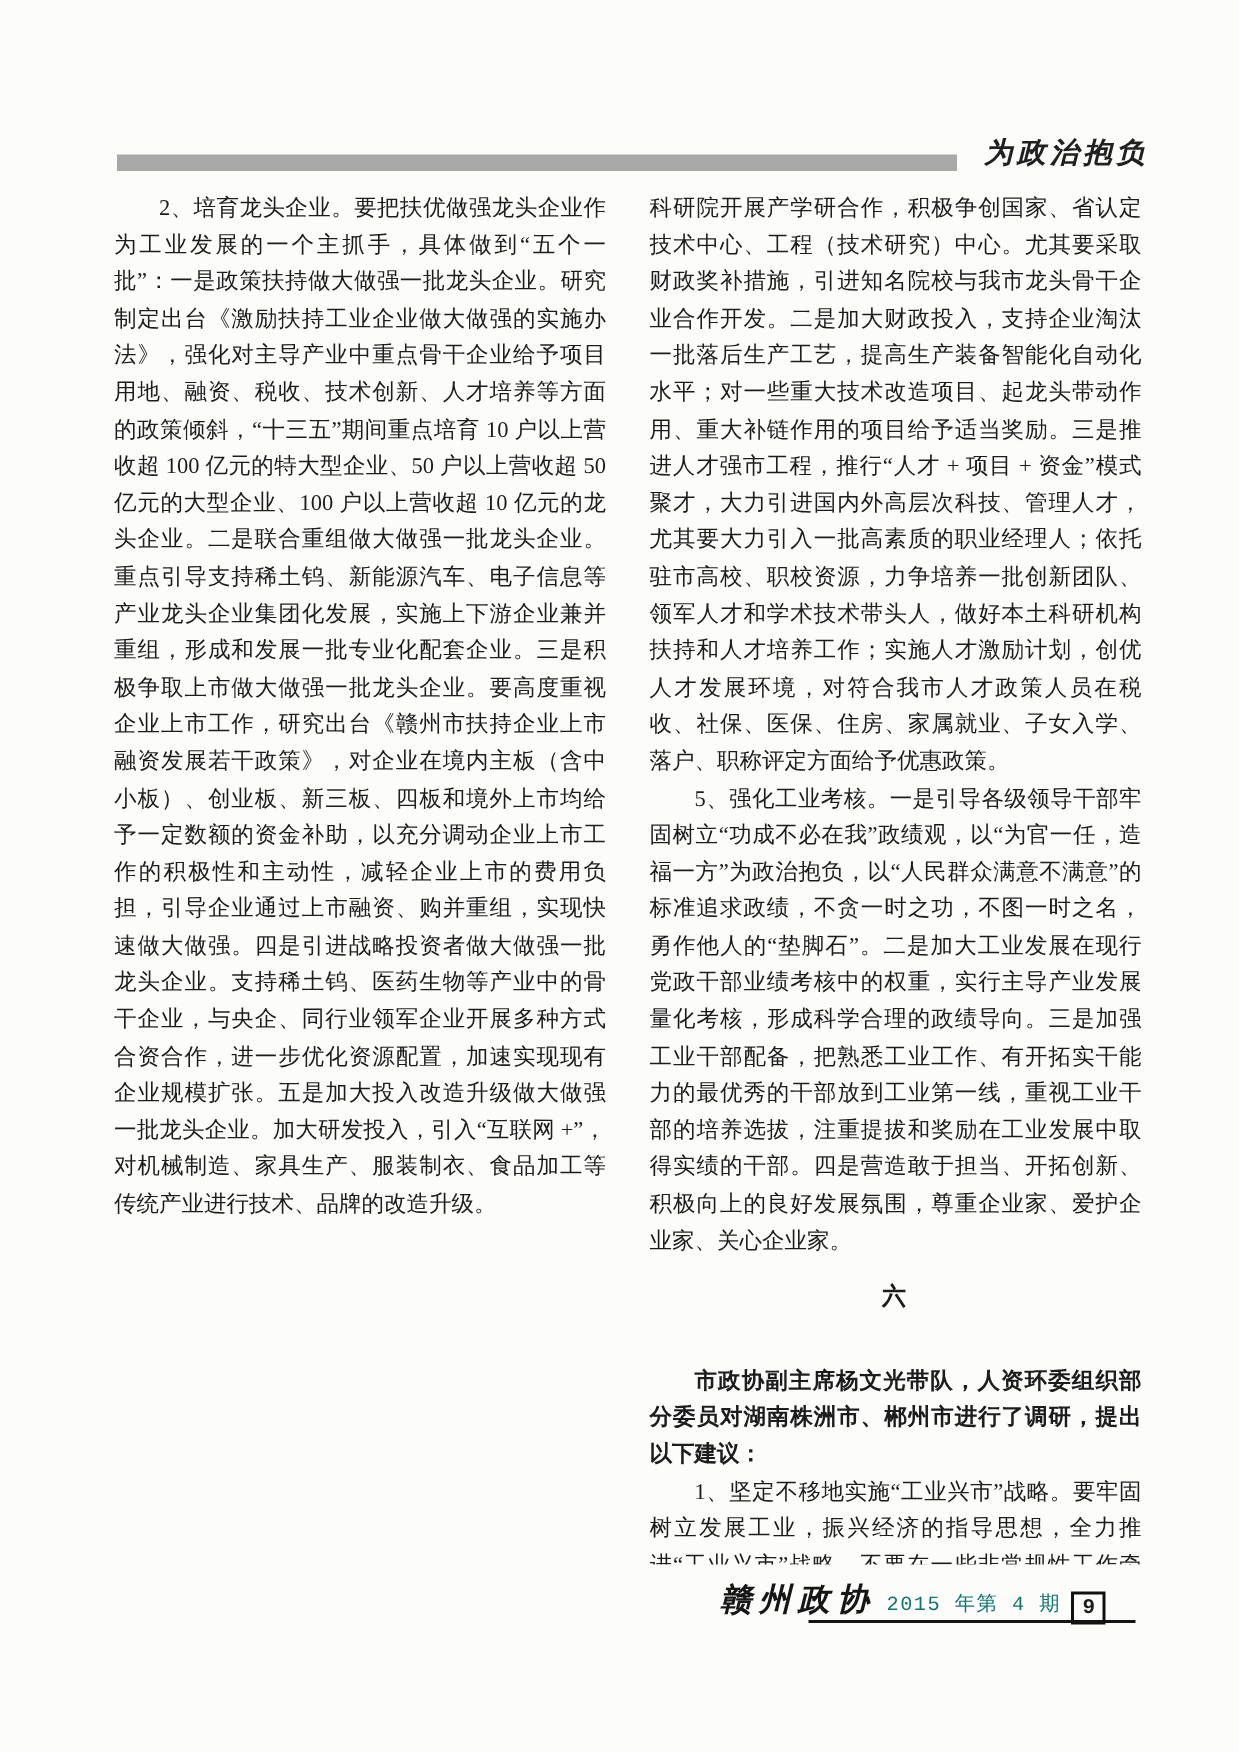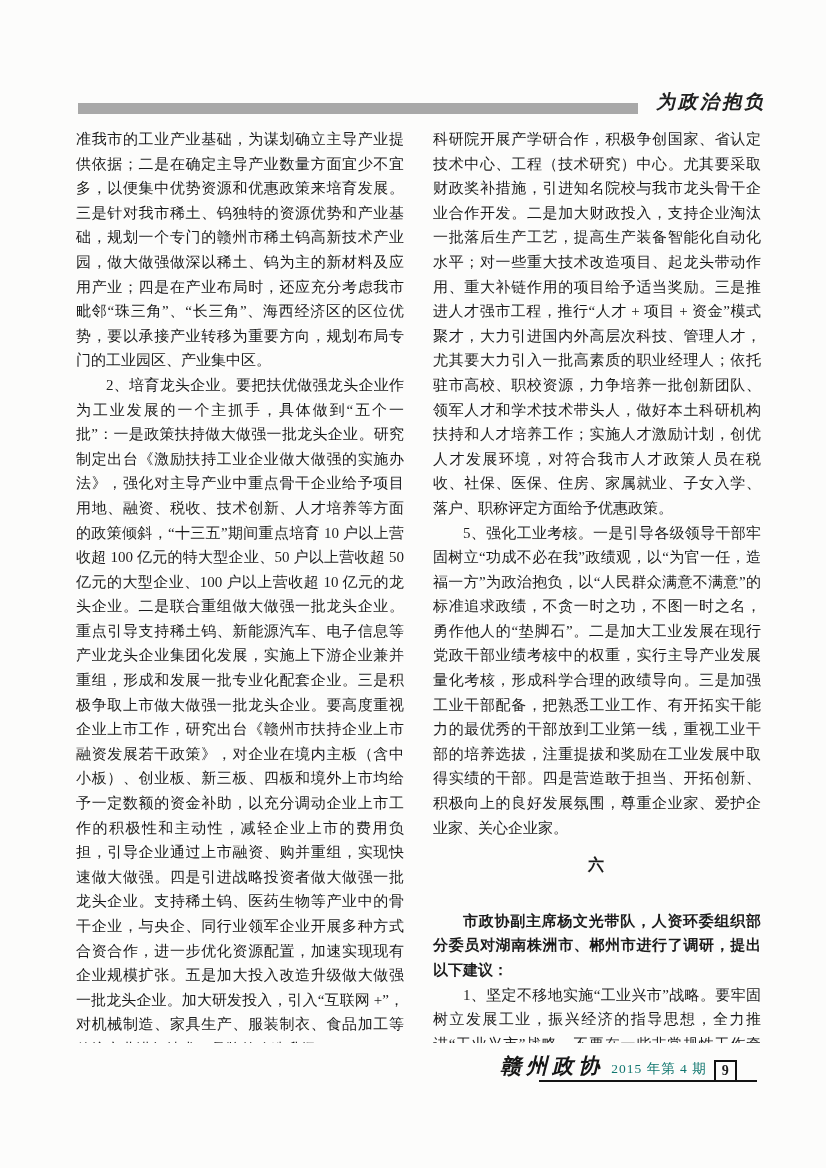--- a/index.html
+++ b/index.html
@@ -38,22 +38,23 @@
   }
   .section-head{
     text-align:center;text-indent:0;
     font-family:"Liberation Sans","DejaVu Sans",sans-serif;
     font-weight:700;font-size:16px;letter-spacing:2px;
     margin:13px 0 31px 0;
   }
   
   .footer{
     position:absolute;left:480px;top:1052px;width:277px;
-    display:flex;align-items:baseline;justify-content:center;
+    display:flex;align-items:baseline;justify-content:flex-start;
     white-space:nowrap;
+    font-family:Liberation Mono, monospace;
   }
   .footer-journal{
     font-size:21px;font-weight:bold;font-style:italic;
     letter-spacing:5px;color:#161616;
   }
   .footer-issue{
     font-size:13.5px;margin-left:7px;letter-spacing:1px;color:#0f766e;
   }
   .footer-pagebox{
     display:inline-block;margin-left:7px;
@@ -67,21 +68,20 @@
   }
 </style>
 </head>
 <body>
 
 <div class="header-bar"></div>
 <div class="header-title">为政治抱负</div>
 
 <div class="columns">
   <div class="col" id="col-left">
-      <p class="">准我市的工业产业基础，为谋划确立主导产业提供依据；二是在确定主导产业数量方面宜少不宜多，以便集中优势资源和优惠政策来培育发展。三是针对我市稀土、钨独特的资源优势和产业基础，规划一个专门的赣州市稀土钨高新技术产业园，做大做强做深以稀土、钨为主的新材料及应用产业；四是在产业布局时，还应充分考虑我市毗邻“珠三角”、“长三角”、海西经济区的区位优势，要以承接产业转移为重要方向，规划布局专门的工业园区、产业集中区。</p>
       <p class="indent"><span class="lead">2、培育龙头企业。</span>要把扶优做强龙头企业作为工业发展的一个主抓手，具体做到“五个一批”：一是政策扶持做大做强一批龙头企业。研究制定出台《激励扶持工业企业做大做强的实施办法》，强化对主导产业中重点骨干企业给予项目用地、融资、税收、技术创新、人才培养等方面的政策倾斜，“十三五”期间重点培育 10 户以上营收超 100 亿元的特大型企业、50 户以上营收超 50 亿元的大型企业、100 户以上营收超 10 亿元的龙头企业。二是联合重组做大做强一批龙头企业。重点引导支持稀土钨、新能源汽车、电子信息等产业龙头企业集团化发展，实施上下游企业兼并重组，形成和发展一批专业化配套企业。三是积极争取上市做大做强一批龙头企业。要高度重视企业上市工作，研究出台《赣州市扶持企业上市融资发展若干政策》，对企业在境内主板（含中小板）、创业板、新三板、四板和境外上市均给予一定数额的资金补助，以充分调动企业上市工作的积极性和主动性，减轻企业上市的费用负担，引导企业通过上市融资、购并重组，实现快速做大做强。四是引进战略投资者做大做强一批龙头企业。支持稀土钨、医药生物等产业中的骨干企业，与央企、同行业领军企业开展多种方式合资合作，进一步优化资源配置，加速实现现有企业规模扩张。五是加大投入改造升级做大做强一批龙头企业。加大研发投入，引入“互联网 +”，对机械制造、家具生产、服装制衣、食品加工等传统产业进行技术、品牌的改造升级。</p>
     </div>
   <div class="col" id="col-right">
       <p class="">科研院开展产学研合作，积极争创国家、省认定技术中心、工程（技术研究）中心。尤其要采取财政奖补措施，引进知名院校与我市龙头骨干企业合作开发。二是加大财政投入，支持企业淘汰一批落后生产工艺，提高生产装备智能化自动化水平；对一些重大技术改造项目、起龙头带动作用、重大补链作用的项目给予适当奖励。三是推进人才强市工程，推行“人才 + 项目 + 资金”模式聚才，大力引进国内外高层次科技、管理人才，尤其要大力引入一批高素质的职业经理人；依托驻市高校、职校资源，力争培养一批创新团队、领军人才和学术技术带头人，做好本土科研机构扶持和人才培养工作；实施人才激励计划，创优人才发展环境，对符合我市人才政策人员在税收、社保、医保、住房、家属就业、子女入学、落户、职称评定方面给予优惠政策。</p>
       <p class="indent"><span class="lead">5、强化工业考核。</span>一是引导各级领导干部牢固树立“功成不必在我”政绩观，以“为官一任，造福一方”为政治抱负，以“人民群众满意不满意”的标准追求政绩，不贪一时之功，不图一时之名，勇作他人的“垫脚石”。二是加大工业发展在现行党政干部业绩考核中的权重，实行主导产业发展量化考核，形成科学合理的政绩导向。三是加强工业干部配备，把熟悉工业工作、有开拓实干能力的最优秀的干部放到工业第一线，重视工业干部的培养选拔，注重提拔和奖励在工业发展中取得实绩的干部。四是营造敢于担当、开拓创新、积极向上的良好发展氛围，尊重企业家、爱护企业家、关心企业家。</p>
       <div class="section-head">六</div>
       <p class="indent heiti">市政协副主席杨文光带队，人资环委组织部分委员对湖南株洲市、郴州市进行了调研，提出以下建议：</p>
       <p class="indent"><span class="lead">1、坚定不移地实施“工业兴市”战略。</span>要牢固树立发展工业，振兴经济的指导思想，全力推进“工业兴市”战略。不要在一些非常规性工作牵扯太多的人力和财力，应把工业发展摆在各项工作的首位，紧紧</p>
     </div>
 </div>

